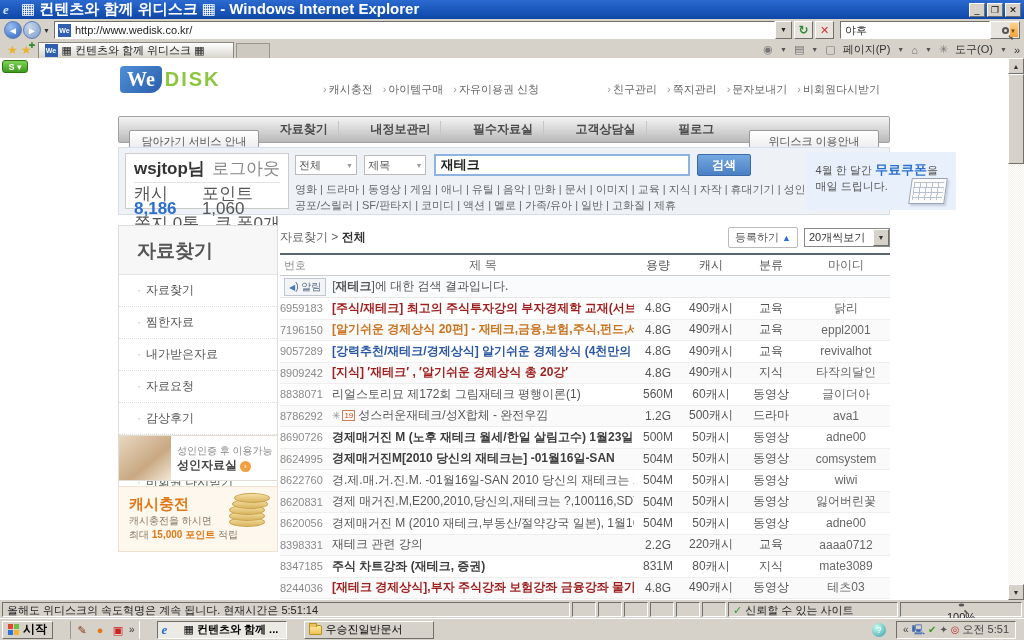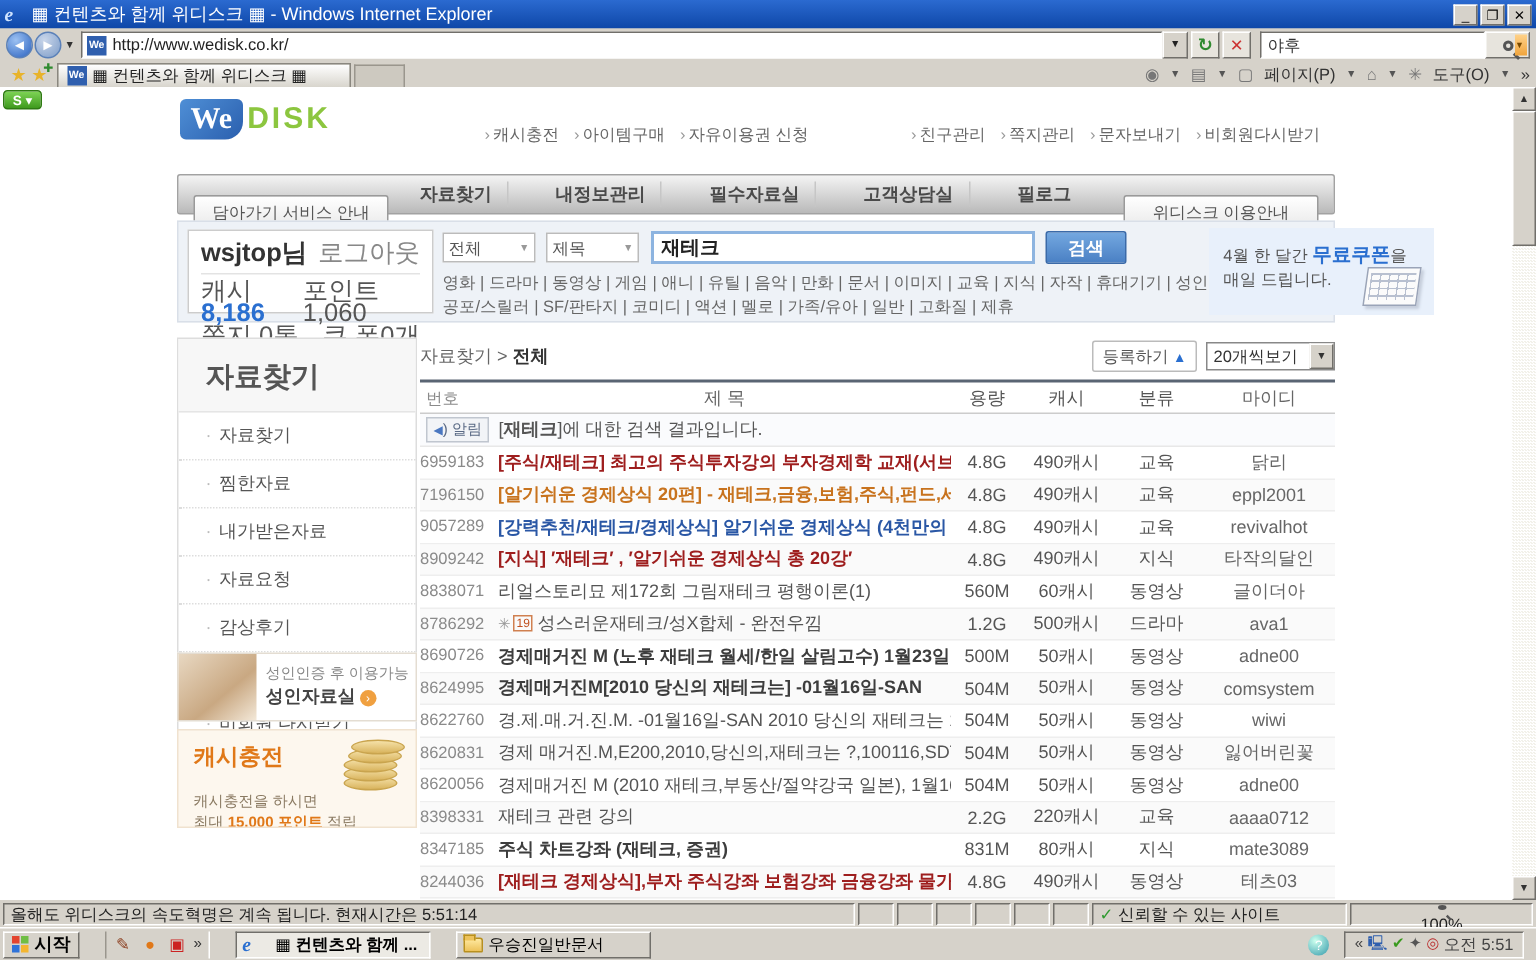--- a/index.html
+++ b/index.html
@@ -8,21 +8,21 @@
   #screen { position:absolute; inset:0; width:1024px; height:640px; background:#d6d2ca; overflow:hidden; }
 
   
   .raised { border:1px solid; border-color:#ffffff #716f6a #716f6a #ffffff; background:#d6d2ca; }
   .sunken { border:1px solid; border-color:#716f6a #ffffff #ffffff #716f6a; }
 
   
   .titlebar { position:absolute; left:0; top:0; width:1024px; height:19px;
     background:linear-gradient(to bottom,#2b6ad0,#0e47a8); color:#fff; display:flex; align-items:center; padding:0 3px; }
   .ie-logo { width:14px; height:14px; color:#cfe4ff; font:italic bold 13px "Liberation Serif",serif; line-height:13px; margin-right:4px; }
-  .titlebar .t-text { font-size:12px; font-weight:normal; flex:1; white-space:nowrap; overflow:hidden; }
+  .titlebar .t-text { font-size:15px; font-weight:bold; flex:1; white-space:nowrap; overflow:hidden; }
   .winbtn { width:16px; height:14px; font-size:9px; line-height:12px; text-align:center; color:#000; margin-left:2px; cursor:pointer; }
 
   
   .addressbar { position:absolute; left:0; top:19px; width:1024px; height:22px; background:#d6d2ca; display:flex; align-items:center; padding:0 4px; }
   .navcircle { width:18px; height:18px; border-radius:50%; border:1px solid #5a80b8; display:flex; align-items:center; justify-content:center; color:#fff; font-size:10px; margin-right:1px; }
   .navcircle.back { background:radial-gradient(circle at 35% 30%,#9cc1f2,#2a62c0); }
   .navcircle.fwd  { background:radial-gradient(circle at 35% 30%,#c9d6ea,#7d9cc8); }
   .mini-drop { font-size:7px; color:#333; margin:0 4px 0 1px; }
   .urlfield { flex:1; height:18px; background:#fff; display:flex; align-items:center; padding:0 3px; font-size:11px; color:#222; }
   .favicon-we { width:13px; height:13px; background:#2f5fae; color:#fff; font-size:7px; font-weight:bold; text-align:center; line-height:13px; margin-right:4px; flex:none; }
@@ -102,21 +102,21 @@
   .side-title { font-size:19px; font-weight:bold; color:#555; padding:12px 0 10px 18px; background:#f7f7f7; border-bottom:1px solid #e5e5e5; }
   .side-item { font-size:12px; color:#555; padding:7px 0 7px 18px; border-bottom:1px dotted #ddd; cursor:pointer; }
   .side-item .bu { color:#bbb; margin-right:5px; }
   .banner-adult { position:absolute; left:0; top:377px; width:160px; height:46px; border:1px solid #e4ddd2; background:#fff; display:flex; align-items:center; }
   .adult-img { width:52px; height:44px; background:linear-gradient(140deg,#e8d8c2,#c9a882 60%,#f3e8d8); flex:none; }
   .adult-tx { font-size:10px; color:#888; padding-left:6px; line-height:14px; }
   .adult-tx b { font-size:12px; color:#444; }
   .adult-arrow { display:inline-block; width:11px; height:11px; border-radius:50%; background:#f0a040; color:#fff; font-size:8px; line-height:11px; text-align:center; }
   .banner-cash { position:absolute; left:0; top:428px; width:160px; height:66px; border:1px solid #f0e2cf; background:#fdf7ee; padding:8px 0 0 10px; position:absolute; overflow:hidden; }
   .banner-cash .bc-title { color:#e07818; font-size:15px; font-weight:bold; }
-  .banner-cash .bc-line { font-size:10px; color:#8a7a62; line-height:14px; margin-top:14px; }
+  .banner-cash .bc-line { font-size:10px; color:#8a7a62; line-height:14px; margin-top:0; }
   .banner-cash .bc-em { color:#e07818; font-weight:bold; }
   .coins { position:absolute; right:8px; top:6px; width:40px; height:40px; }
   .coins i { position:absolute; width:36px; height:10px; border-radius:50%; background:linear-gradient(#f5e1a8,#d9b45e); border:1px solid #c9a44e; }
 
   
   .content { position:absolute; left:162px; top:167px; width:610px; }
   .crumb-row { display:flex; align-items:center; height:24px; }
   .crumb { font-size:12px; color:#666; }
   .crumb b { color:#333; }
   .reg-btn { margin-left:auto; background:#fff; border:1px solid #bbb; font-size:11px; color:#555; padding:2px 6px; cursor:pointer; border-radius:2px; }

